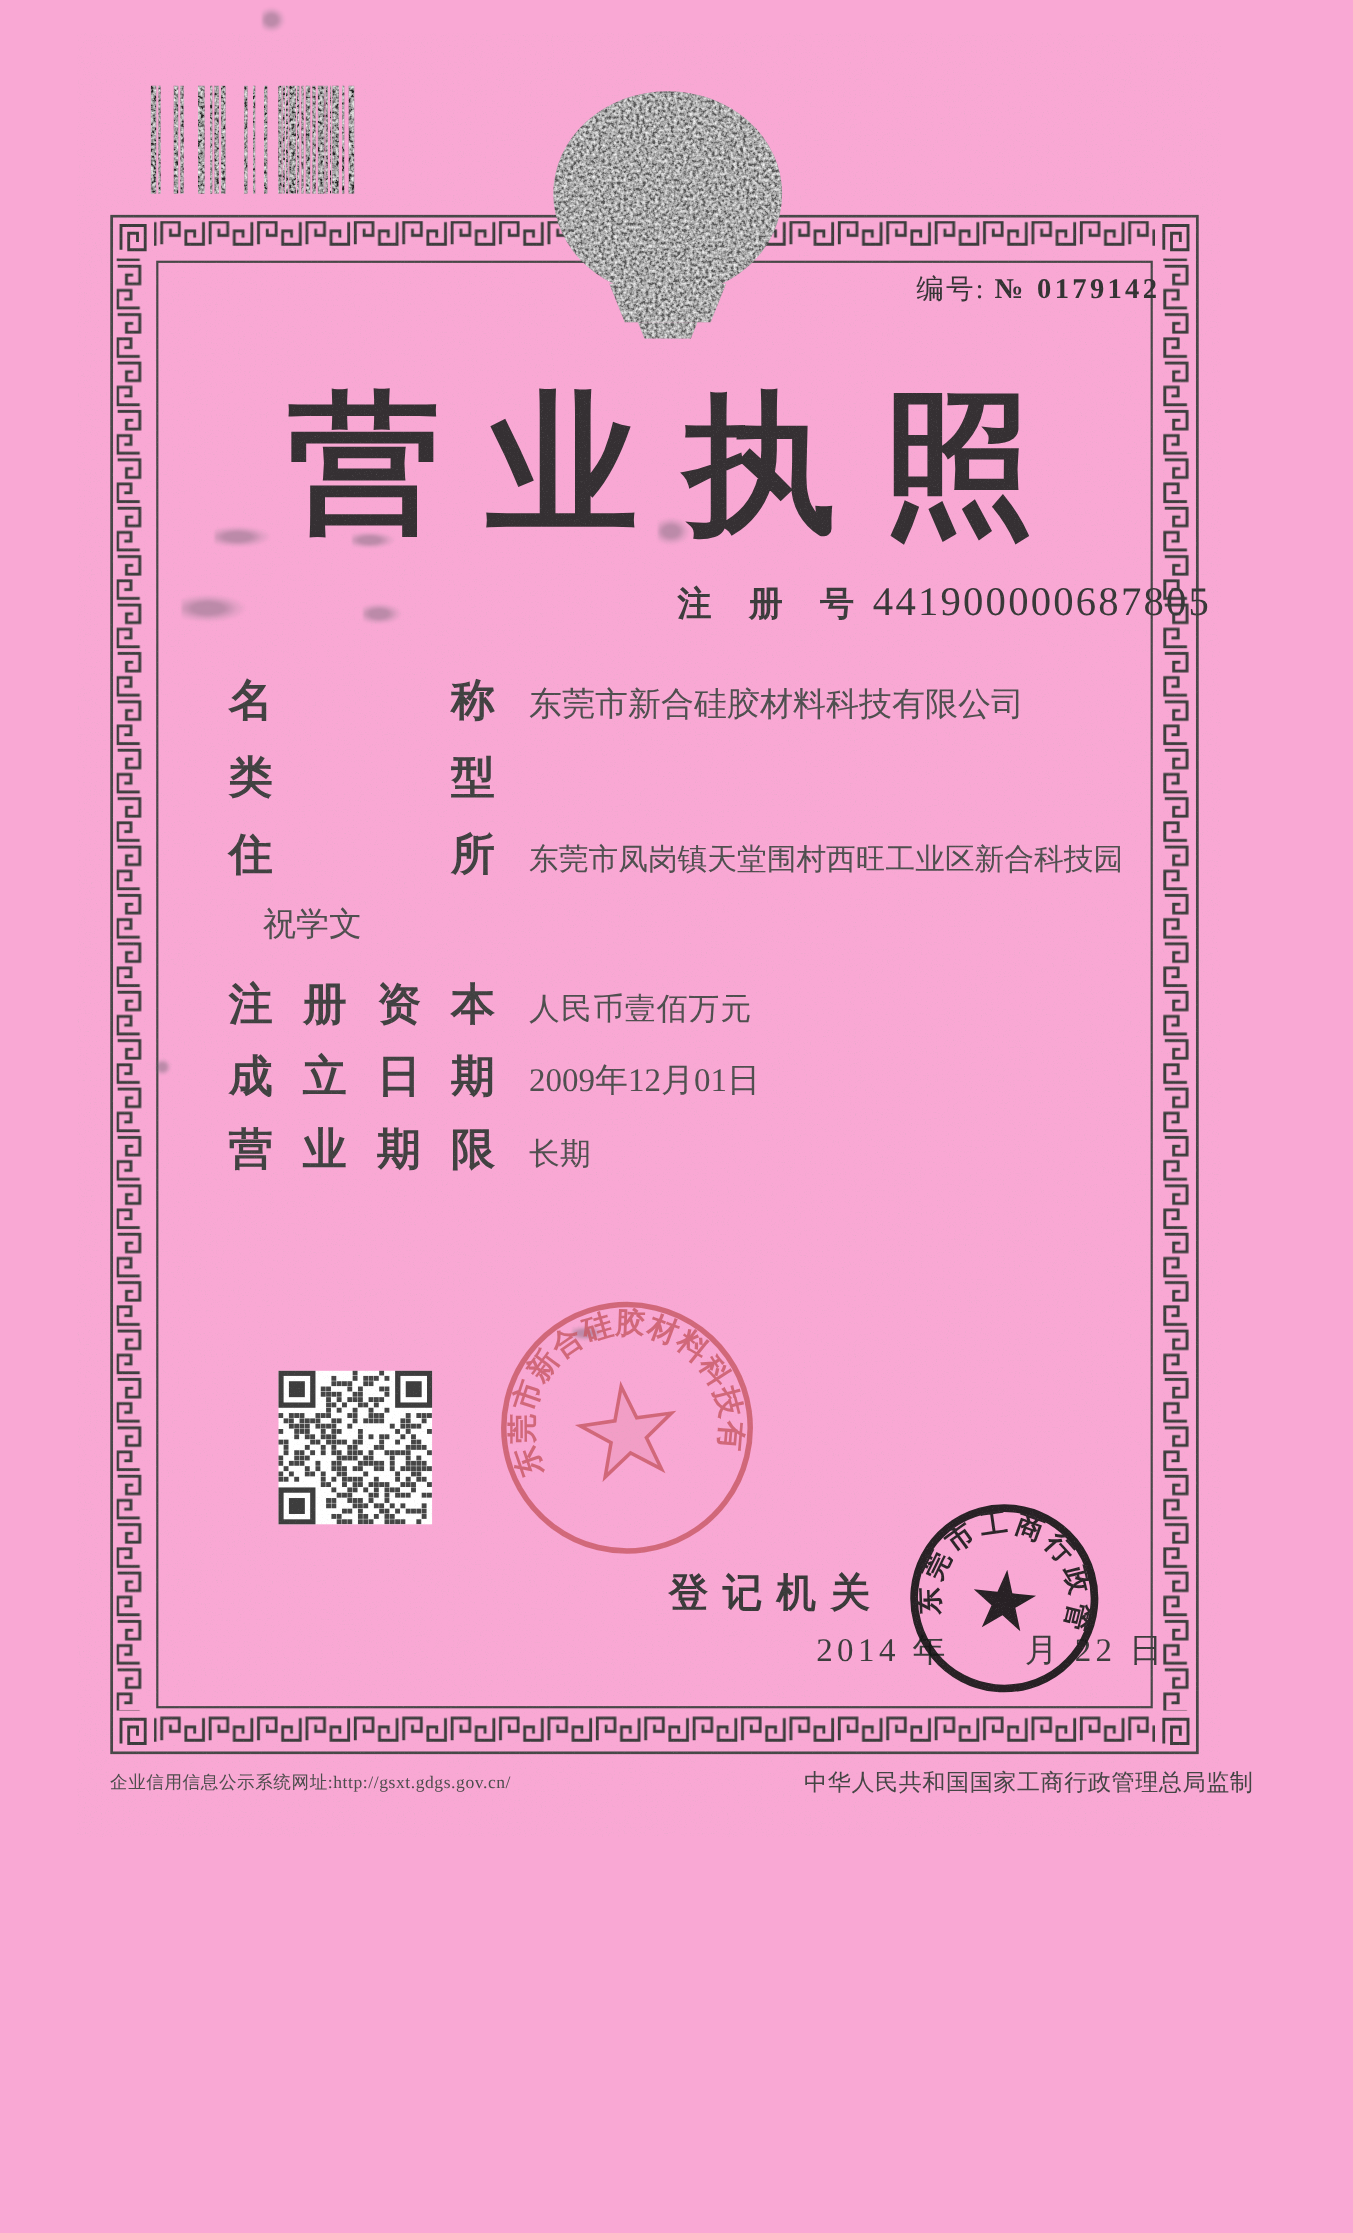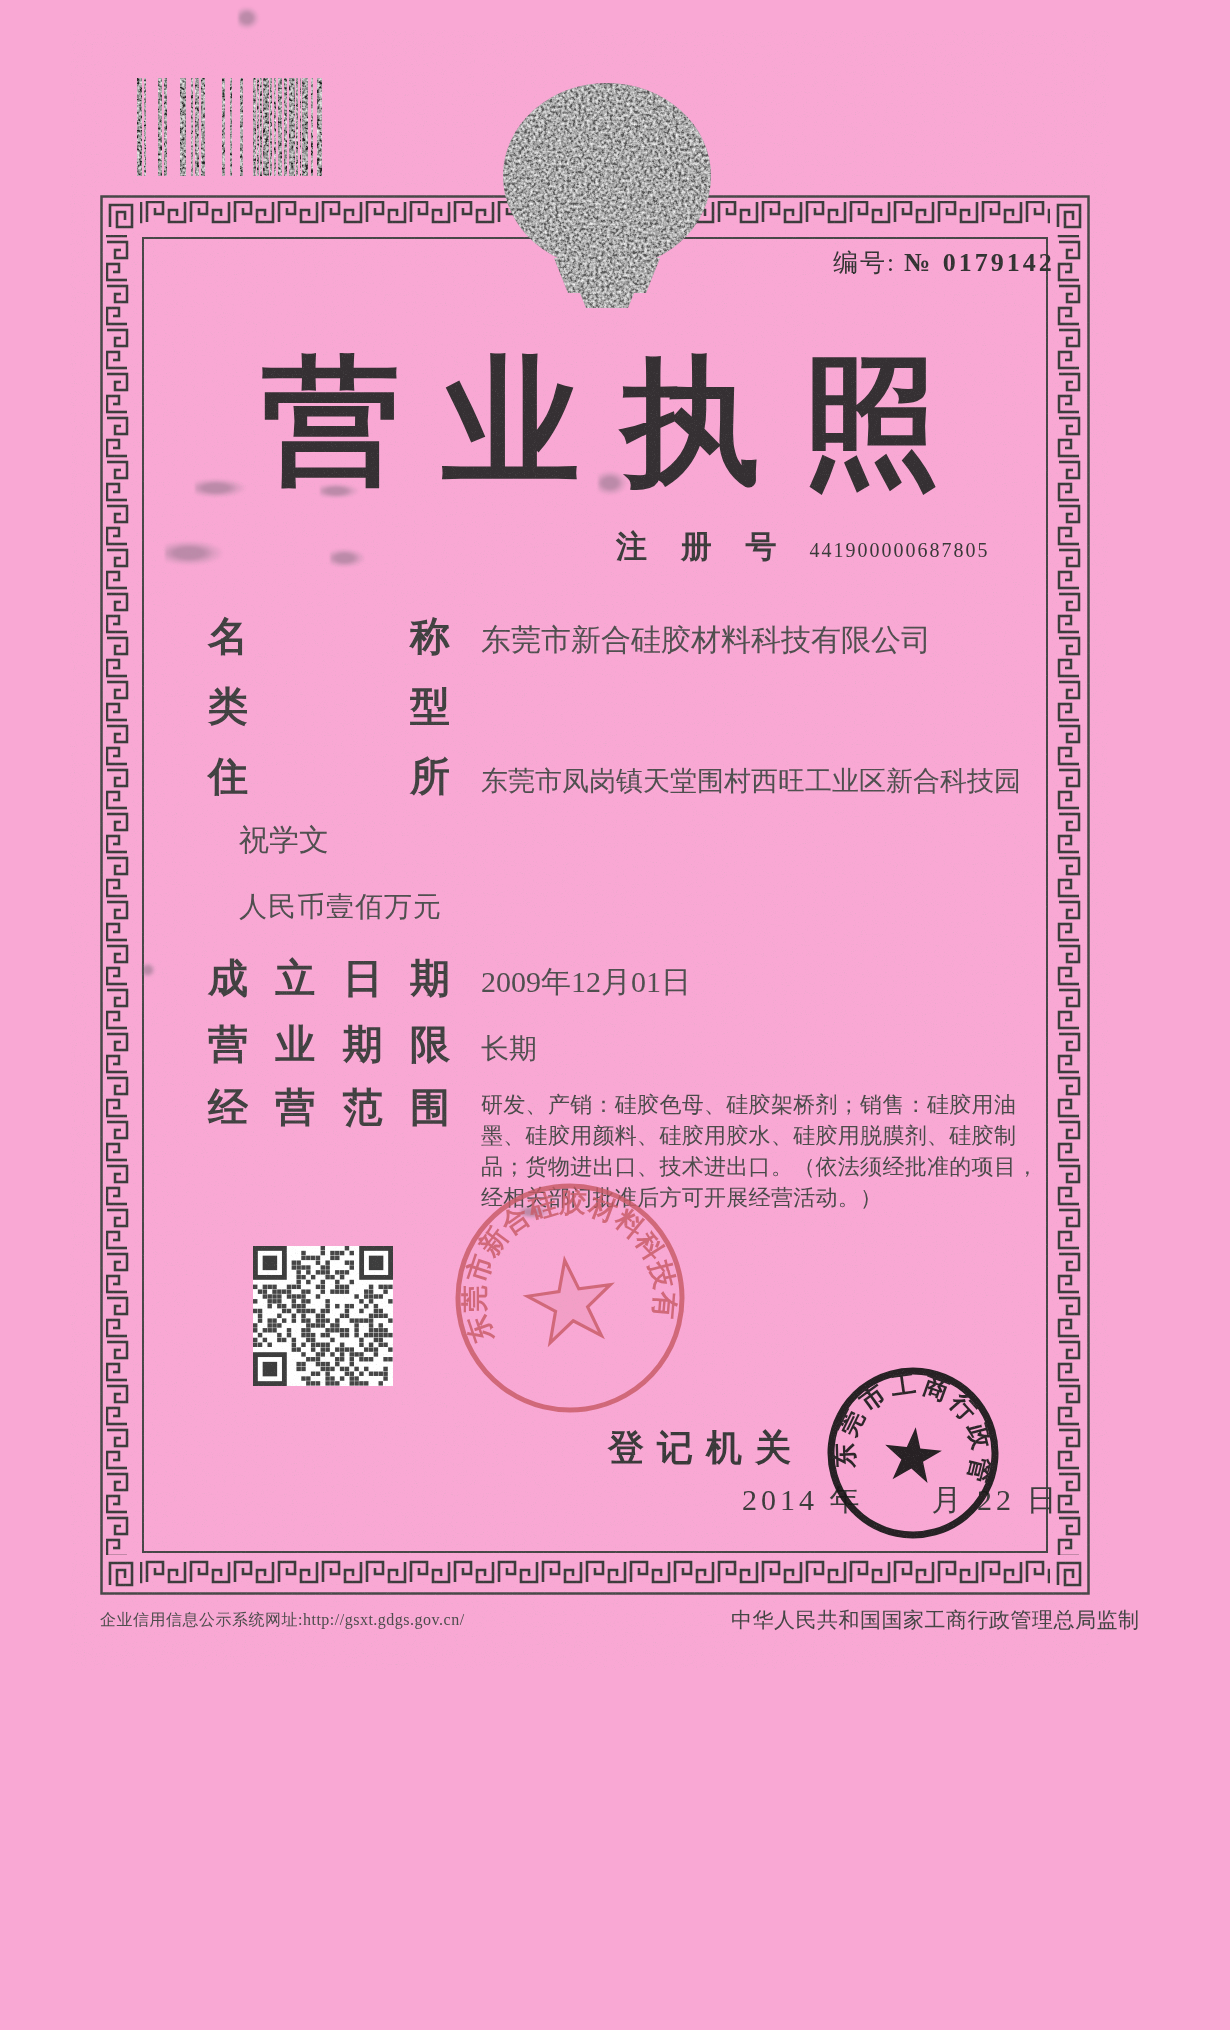--- a/index.html
+++ b/index.html
@@ -20,21 +20,21 @@
 
   
   .title{left:100px;top:318px;width:990px;margin:12px;text-align:center;z-index:3;
          font-family:"Liberation Sans","DejaVu Sans",sans-serif;
          font-size:138px;font-weight:900;letter-spacing:42px;padding-left:30px;
          color:#272727;opacity:.93;box-sizing:border-box;}
 
   
   .regno{left:616px;top:526px;z-index:3;display:flex;align-items:baseline;}
   .regno .lbl{font-size:31px;color:#3c3c3c;letter-spacing:13px;font-weight:600;}
-  .regno .val{font-size:20px;color:#383838;letter-spacing:2px;margin-left:20px;}
+  .regno .val{font-size:37px;color:#383838;letter-spacing:2px;margin-left:4px;}
 
   
   .row{position:absolute;left:208px;display:flex;align-items:baseline;z-index:3;}
   .flabel{width:242px;font-size:40px;font-weight:700;color:#414141;line-height:1.25;
           text-align:justify;text-align-last:justify;}
   .fvalue{margin-left:31px;font-size:30px;color:#4f4f4f;white-space:nowrap;}
   .row-type .fvalue{font-size:29px;}
   .row-address .fvalue{font-size:27px;}
   .row-capital .fvalue{font-size:28px;letter-spacing:1px;}
   .row-term .fvalue{font-size:28px;}
@@ -166,33 +166,30 @@
     <div class="flabel">类型</div>
   </div>
   <div class="row row-address" style="top:752px">
     <div class="flabel">住所</div>
     <div class="fvalue">东莞市凤岗镇天堂围村西旺工业区新合科技园</div>
   </div>
   <div class="row" style="top:820px">
     <div class="fvalue">祝学文</div>
   </div>
   <div class="row row-capital" style="top:888px">
+    <div class="flabel">注册资本</div>
     <div class="fvalue">人民币壹佰万元</div>
   </div>
   <div class="row" style="top:954px">
     <div class="flabel">成立日期</div>
     <div class="fvalue">2009年12月01日</div>
   </div>
   <div class="row row-term" style="top:1020px">
     <div class="flabel">营业期限</div>
     <div class="fvalue">长期</div>
-  </div>
-  <div class="row row-scope" style="top:1083px">
-    <div class="flabel">经营范围</div>
-    <div class="fvalue">研发、产销：硅胶色母、硅胶架桥剂；销售：硅胶用油墨、硅胶用颜料、硅胶用胶水、硅胶用脱膜剂、硅胶制品；货物进出口、技术进出口。（依法须经批准的项目，经相关部门批准后方可开展经营活动。）</div>
   </div>
 
   <svg class="abs qr" width="140" height="140" viewBox="0 0 140 140">
     <rect width="140" height="140" fill="#fff"></rect>
     <g id="qr-modules">
         <rect x="67.58620689655172" y="0" width="4.441379310344828" height="4.441379310344828" fill="#454545"></rect>
         <rect x="91.72413793103448" y="0" width="4.441379310344828" height="4.441379310344828" fill="#454545"></rect>
         <rect x="48.275862068965516" y="4.827586206896552" width="4.441379310344828" height="4.441379310344828" fill="#454545"></rect>
         <rect x="67.58620689655172" y="4.827586206896552" width="4.441379310344828" height="4.441379310344828" fill="#454545"></rect>
         <rect x="77.24137931034483" y="4.827586206896552" width="4.441379310344828" height="4.441379310344828" fill="#454545"></rect>

